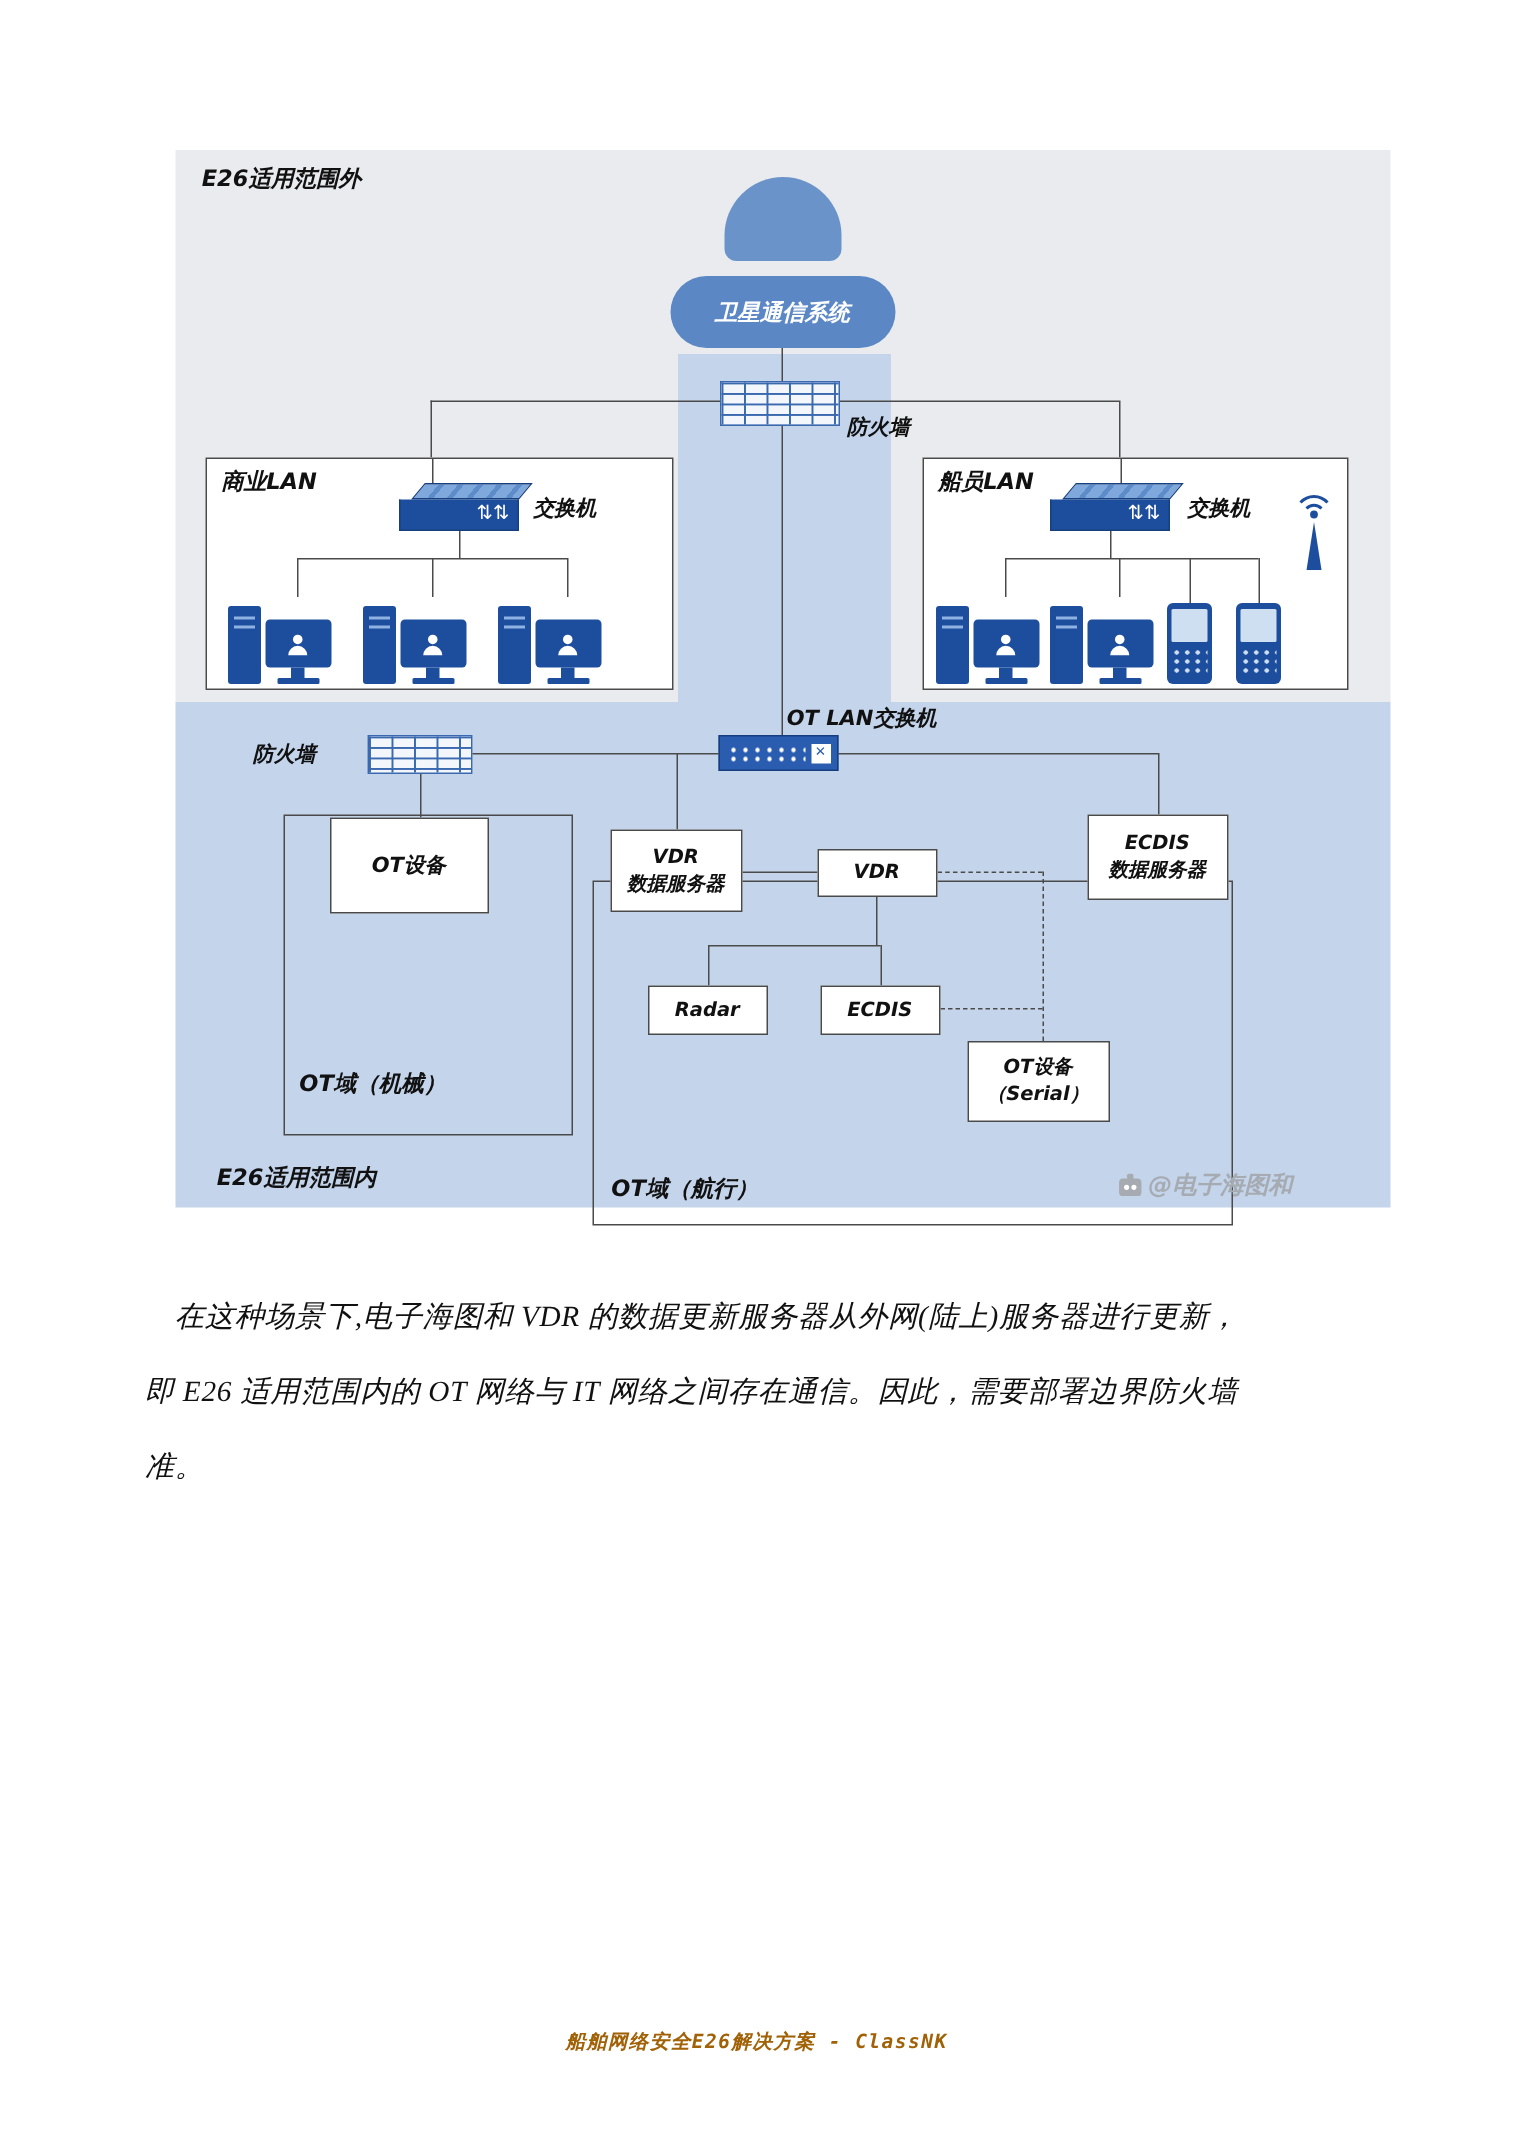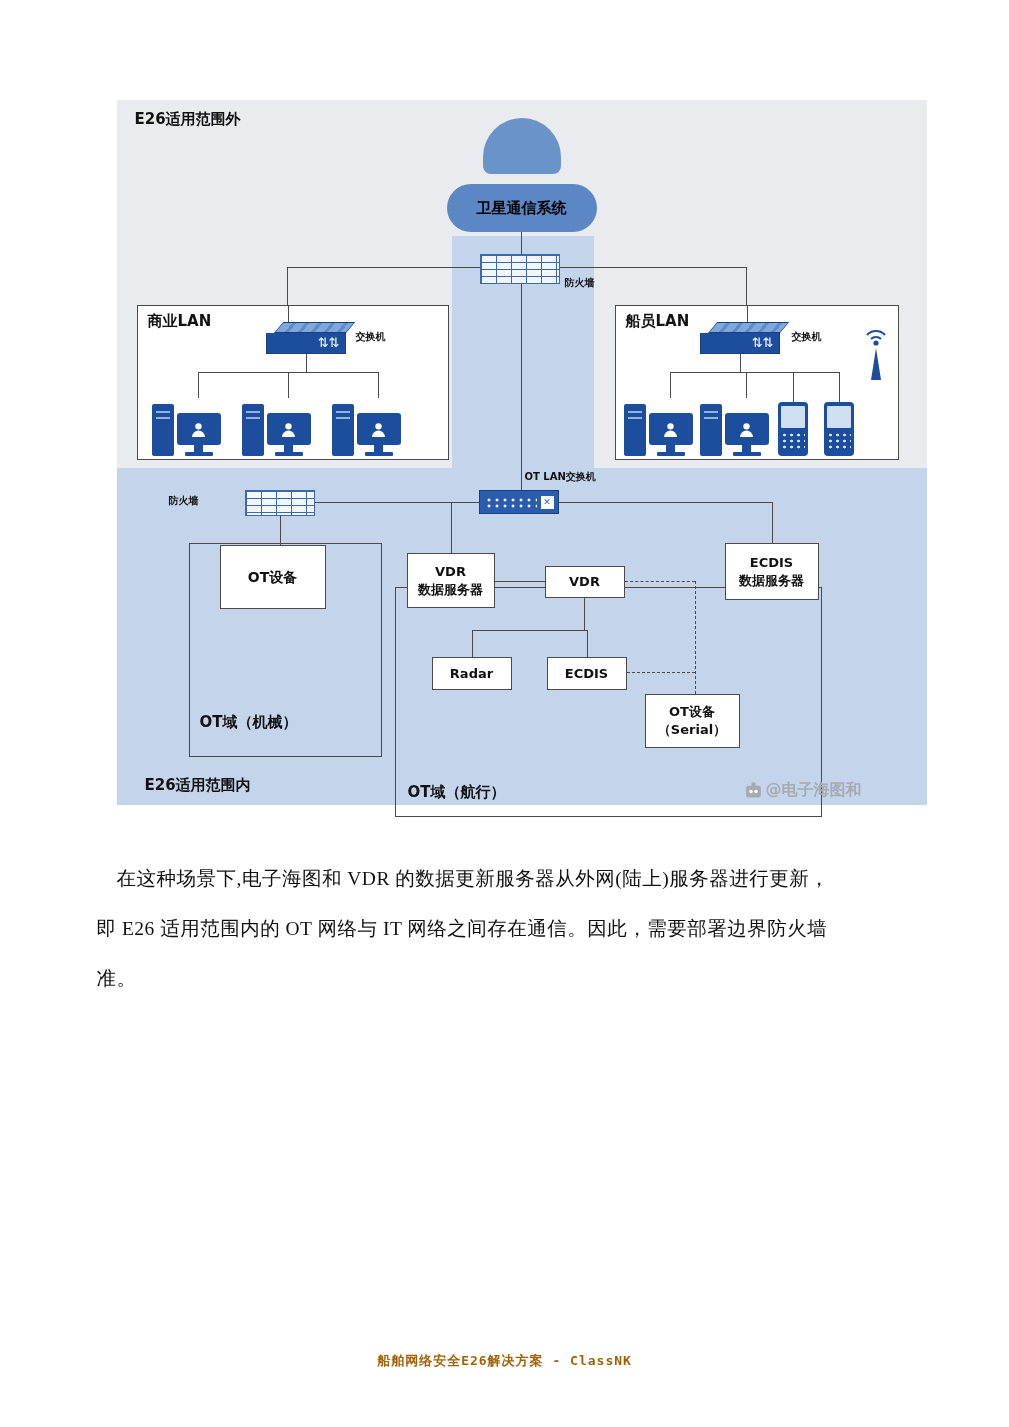--- a/index.html
+++ b/index.html
@@ -1,29 +1,29 @@
 <!DOCTYPE html>
 <html><head>
 <meta charset="utf-8">
 <style>
   * { margin:0; padding:0; box-sizing:border-box; }
   body { background:#ffffff; }
   .page {
     position:relative; width:976px; height:1427px; margin:0 auto;
     background:#ffffff; overflow:hidden;
-    font-family:"DejaVu Sans","Liberation Sans",sans-serif; color:#111;
+    font-family:"DejaVu Sans","Liberation Sans",sans-serif; color:#111;font-style:italic;
   }
 
   
   .diagram { position:absolute; left:100px; top:100px; width:810px; height:705px; font-size:14px; }
   .zone-outside { position:absolute; left:0; top:0; width:810px; height:368px; background:#e9ebee; }
   .zone-inside  { position:absolute; left:0; top:368px; width:810px; height:337px; background:#c3d4eb; }
   .band { position:absolute; left:335px; top:136px; width:142px; height:232px; background:#c3d4eb; }
 
-  .lbl { position:absolute; font-weight:bold; font-size:10px; color:#111; white-space:nowrap; }
+  .lbl { position:absolute; font-weight:bold; font-size:14px; color:#111; white-space:nowrap; }
   .lbl-lg { font-size:15px; }
 
   .ln { position:absolute; background:#4a4a4a; }
   .ln-h { height:1px; }
   .ln-v { width:1px; }
   .ln-dash-h { position:absolute; border-top:1px dashed #4a4a4a; height:0; }
   .ln-dash-v { position:absolute; border-left:1px dashed #4a4a4a; width:0; }
 
   .node {
     position:absolute; background:#ffffff; border:1px solid #4a4a4a;
@@ -33,21 +33,21 @@
   .zone-box { position:absolute; border:1px solid #4a4a4a; background:transparent; }
 
   .lan-box { position:absolute; background:#ffffff; border:1px solid #4a4a4a; }
 
   .dish {
     position:absolute; left:366px; top:18px; width:78px; height:56px;
     background:#6a93ca; border-radius:39px 39px 8px 8px;
   }
   .sat-pill {
     position:absolute; left:330px; top:84px; width:150px; height:48px;
-    background:#5b87c5; border-radius:24px; color:#000000;
+    background:#5b87c5; border-radius:24px; color:#ffffff;
     display:flex; align-items:center; justify-content:center;
     font-weight:bold; font-size:15px;
   }
 
   .firewall {
     position:absolute; background-color:#f3f7fc;
     background-image:
       linear-gradient(#3a69b0 1px, transparent 1px),
       linear-gradient(90deg, #3a69b0 1px, transparent 1px);
     background-size:100% 7px, 15px 100%;

